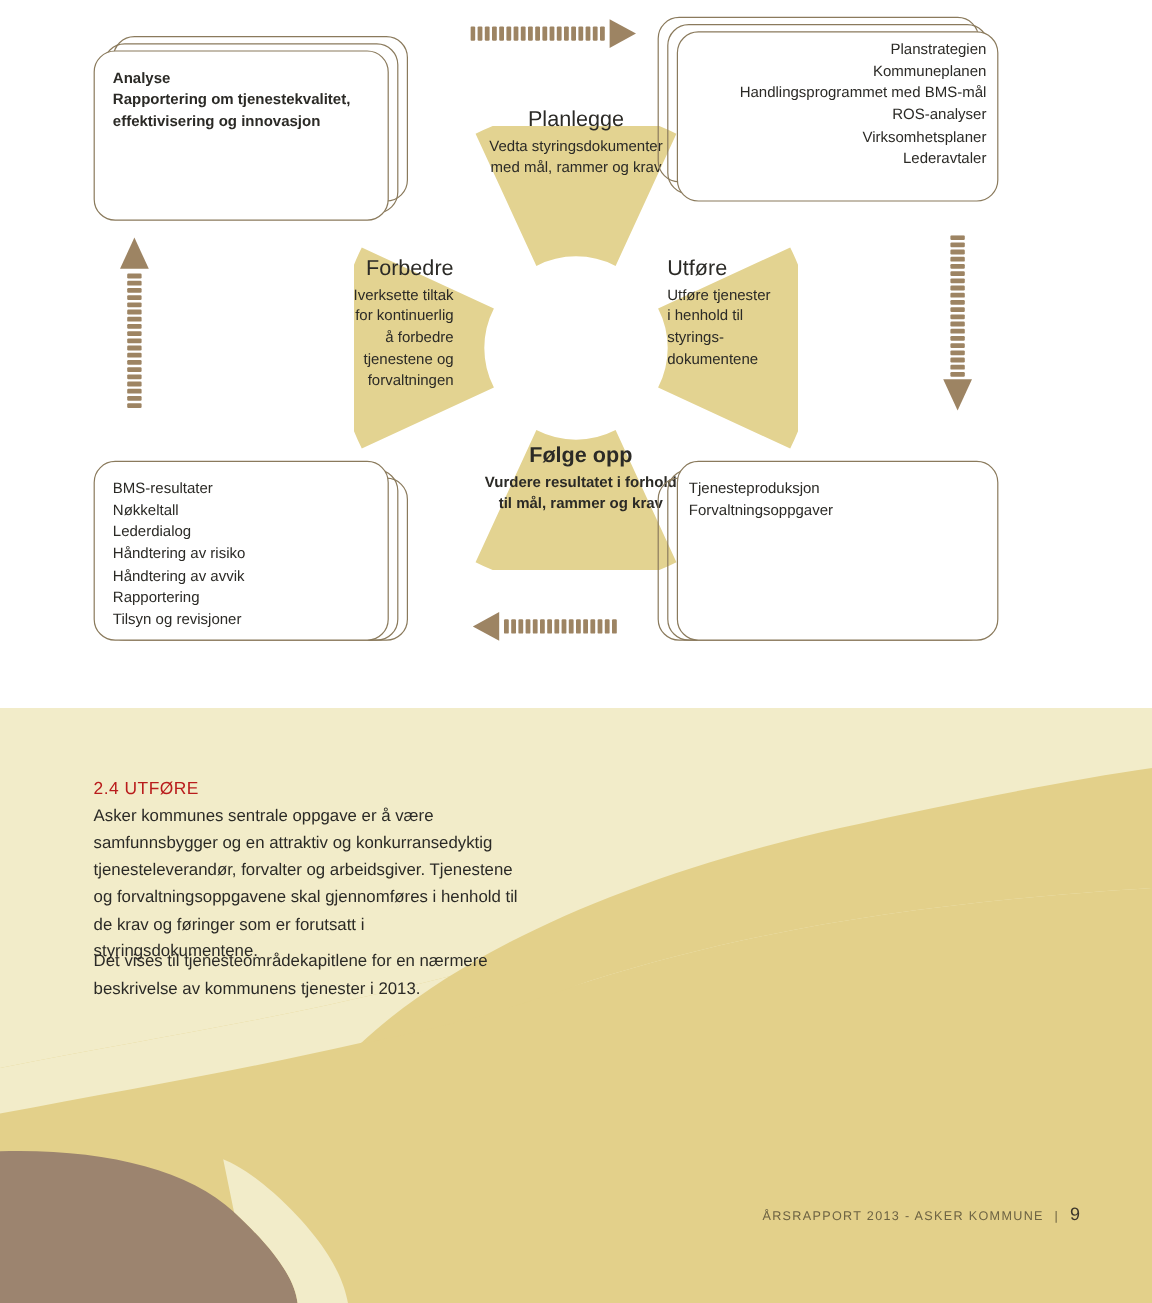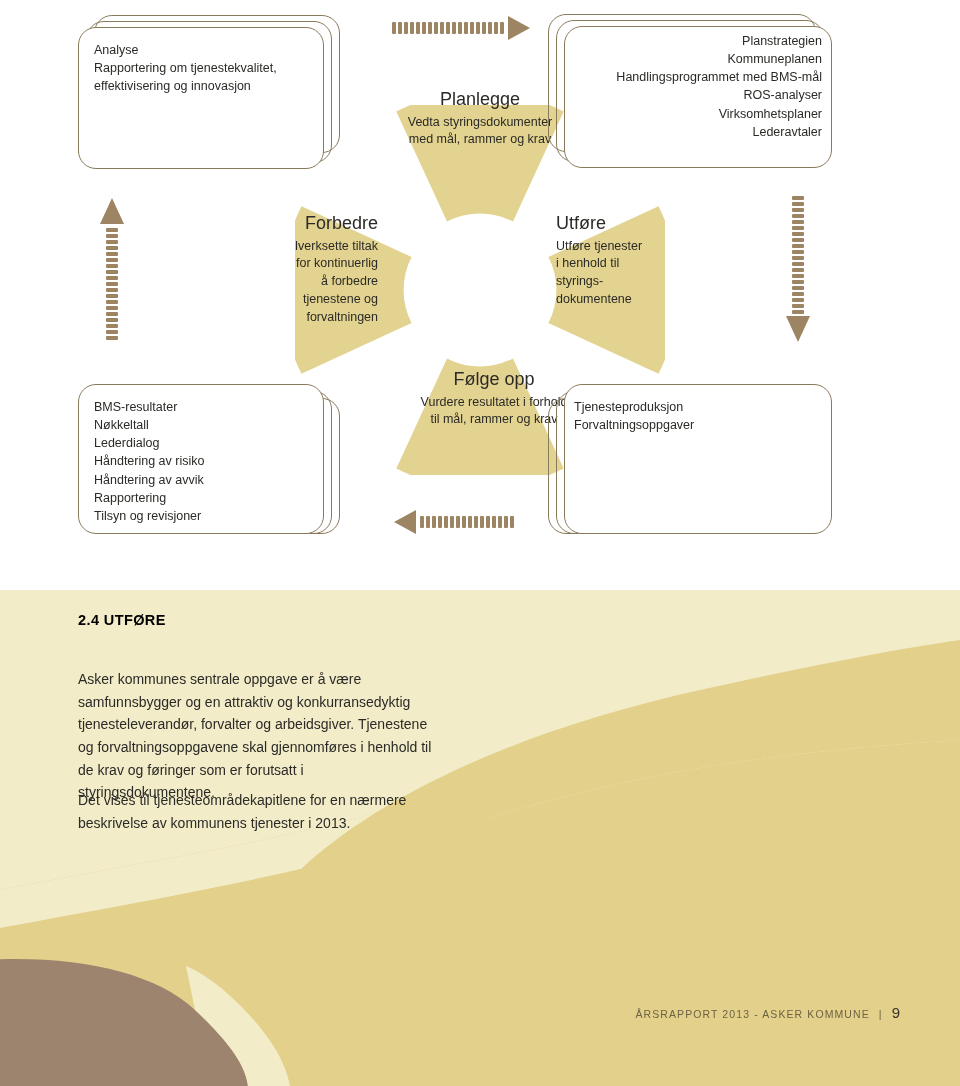--- a/index.html
+++ b/index.html
@@ -47,22 +47,22 @@
     color:#2b2a26;
   }
   .seg-title{font-size:18px;line-height:1.25;margin-bottom:3px;}
   .seg-body{font-size:12.5px;line-height:1.42;}
 
   
   .arrow{position:absolute;}
 
   
   .sec-head{
-    position:absolute;left:78px;top:612px;
-    font-size:14.5px;font-weight:bold;letter-spacing:0.4px;color:#000000;
+    position:absolute;left:78px;top:650px;
+    font-size:14.5px;font-weight:normal;letter-spacing:0.4px;color:#b91c1c;
   }
   .sec-para{
     position:absolute;left:78px;width:360px;
     font-size:14px;line-height:1.62;color:#2b2a26;
   }
   .p1{top:668px;}
   .p2{top:789px;}
 
   .footer{
     position:absolute;left:0;top:1004px;width:900px;
@@ -117,36 +117,36 @@
   </div>
 
   <div class="seg-label" style="left:556px;top:212px;width:160px;text-align:left;">
     <div class="seg-title">Utføre</div>
     <div class="seg-body">Utføre tjenester</div>
     <div class="seg-body">i henhold til</div>
     <div class="seg-body">styrings-</div>
     <div class="seg-body">dokumentene</div>
   </div>
 
-  <div class="seg-label" style="left:364px;top:368px;width:260px;">
+  <div class="seg-label" style="left:354px;top:368px;width:260px;font-weight:bold;">
     <div class="seg-title">Følge opp</div>
     <div class="seg-body">Vurdere resultatet i forhold</div>
     <div class="seg-body">til mål, rammer og krav</div>
   </div>
 
   <div class="seg-label" style="left:238px;top:212px;width:140px;text-align:right;">
     <div class="seg-title">Forbedre</div>
     <div class="seg-body">Iverksette tiltak</div>
     <div class="seg-body">for kontinuerlig</div>
     <div class="seg-body">å forbedre</div>
     <div class="seg-body">tjenestene og</div>
     <div class="seg-body">forvaltningen</div>
   </div>
 
-  <div class="boxstack" style="left:78px;top:15px;width:260px;height:152px;">
+  <div class="boxstack" style="left:78px;top:30px;width:260px;height:152px;font-weight:bold;">
     <div class="layer l1" style="left:16px;top:0;width:244px;height:136px;"></div>
     <div class="layer l2" style="left:8px;top:6px;width:244px;height:140px;"></div>
     <div class="layer l3" style="left:0;top:12px;width:244px;height:140px;"></div>
     <div class="box-text" style="left:16px;top:26px;width:216px;text-align:left;">
       <div>Analyse</div>
       <div>Rapportering om tjenestekvalitet,</div>
       <div>effektivisering og innovasjon</div>
     </div>
   </div>
 

